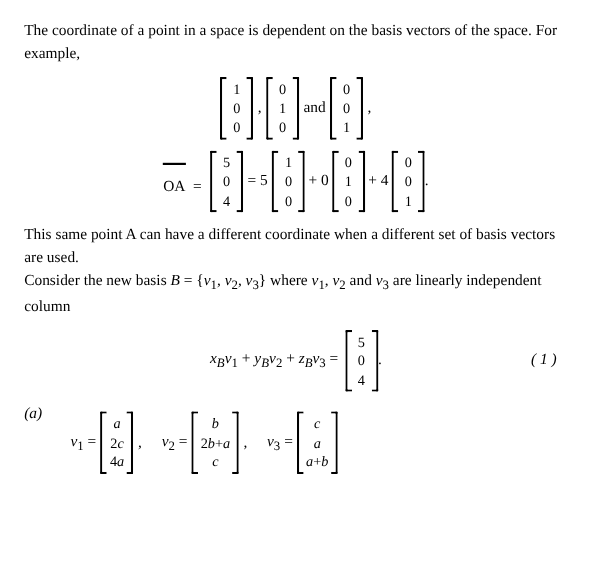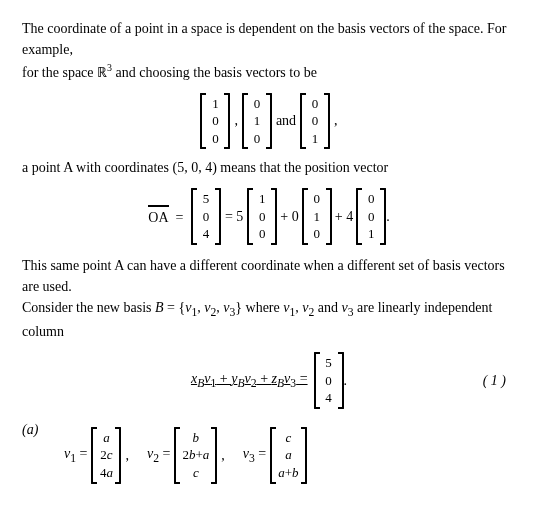--- a/index.html
+++ b/index.html
@@ -95,40 +95,39 @@
     }
     .vector-def {
       display: flex;
       align-items: center;
       gap: 4px;
     }
     sup { font-size: 10px; }
     .overline-OA {
       display: inline-block;
       position: relative;
-      padding-top: 2px;
+      padding-top: 12px;
     }
     .overline-OA::before {
       content: '';
       position: absolute;
       top: 0;
       left: 0;
       right: 0;
       height: 1.5px;
       background: #000;
     }
   </style>
 </head>
 <body>
 
 <div>
 
   <div class="paragraph">
     <span>The coordinate of a point in a space is dependent on the basis vectors of the space. For example,</span><br>
-    <span>for the space ℝ<sup>3</sup> and choosing the basis vectors to be</span>
   </div>
 
   <div class="centered-block">
 
     <div class="matrix">
       <div class="matrix-row">1</div>
       <div class="matrix-row">0</div>
       <div class="matrix-row">0</div>
     </div>
     <span>,</span>
@@ -141,23 +140,20 @@
     <span> and </span>
 
     <div class="matrix">
       <div class="matrix-row">0</div>
       <div class="matrix-row">0</div>
       <div class="matrix-row">1</div>
     </div>
     <span>,</span>
   </div>
 
-  <div class="paragraph">
-    <span>a point A with coordinates (5, 0, 4) means that the position vector</span>
-  </div>
 
   <div class="equation-line">
     <span style="margin-right:4px;">
       <span class="overline-OA">OA</span>
       &nbsp;=&nbsp;
     </span>
 
     <div class="matrix">
       <div class="matrix-row">5</div>
       <div class="matrix-row">0</div>
@@ -186,21 +182,21 @@
     </div>
     <span>.</span>
   </div>
 
   <div class="paragraph">
     <span>This same point A can have a different coordinate when a different set of basis vectors are used.</span><br>
     <span>Consider the new basis <i>B</i> = {<i>v</i><sub>1</sub>, <i>v</i><sub>2</sub>, <i>v</i><sub>3</sub>} where <i>v</i><sub>1</sub>, <i>v</i><sub>2</sub> and <i>v</i><sub>3</sub> are linearly independent column</span><br>
   </div>
 
   <div class="equation-line">
-    <span style="margin-right:6px;text-decoration:underline;"><i>x<sub>B</sub>v</i><sub>1</sub> + <i>y<sub>B</sub>v</i><sub>2</sub> + <i>z<sub>B</sub>v</i><sub>3</sub> =</span>
+    <span style="margin-right:6px;"><i>x<sub>B</sub>v</i><sub>1</sub> + <i>y<sub>B</sub>v</i><sub>2</sub> + <i>z<sub>B</sub>v</i><sub>3</sub> =</span>
     <div class="matrix">
       <div class="matrix-row">5</div>
       <div class="matrix-row">0</div>
       <div class="matrix-row">4</div>
     </div>
     <span>.</span>
     <span class="eq-number" style="margin-right:10px;">( 1 )</span>
   </div>
 
   <div class="section-a">

